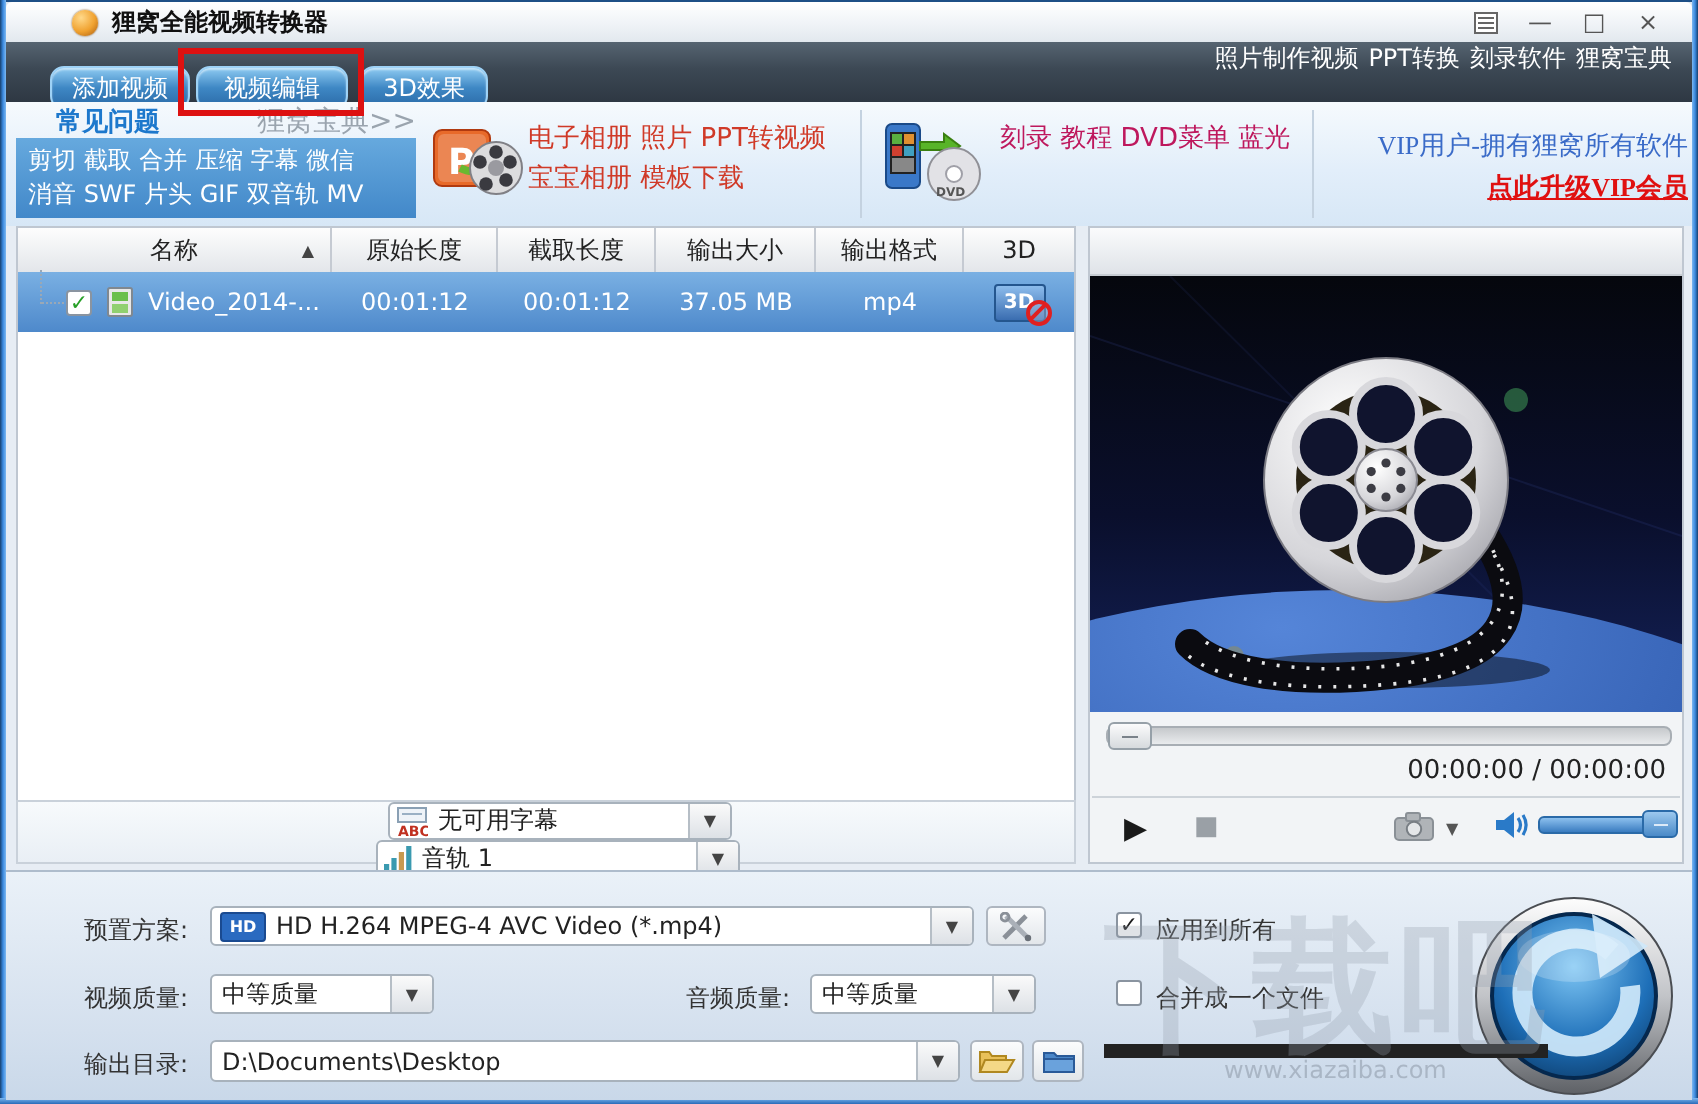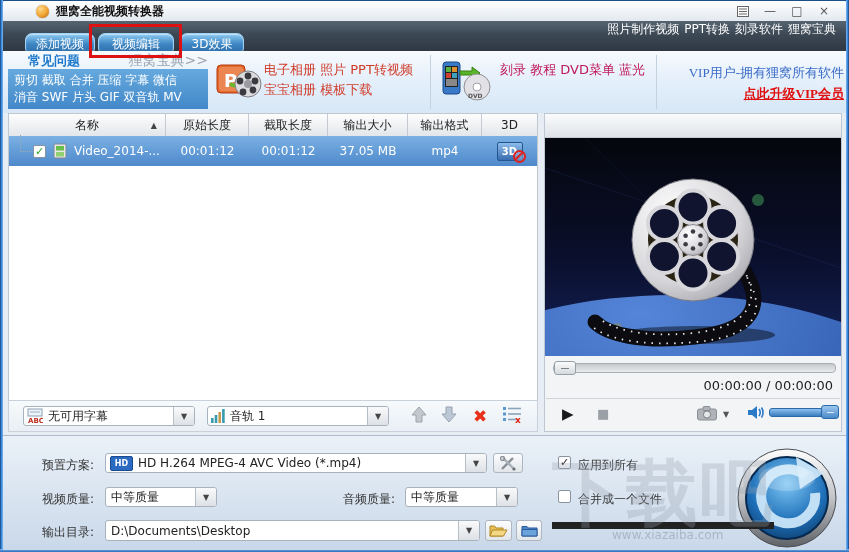--- a/index.html
+++ b/index.html
@@ -51,21 +51,21 @@
        align-items:center;justify-content:center;font-size:11px;font-weight:bold;line-height:1;box-sizing:border-box;}
   .combo{display:flex;align-items:center;background:#fff;border:1px solid #a8b2bc;border-radius:3px;
          box-sizing:border-box;height:20px;}
   .combo .c-txt{flex:1;padding:0 5px;white-space:nowrap;overflow:hidden;color:#222;}
   .combo .c-arrow{width:20px;align-self:stretch;border-left:1px solid #b6bec6;border-radius:0 2px 2px 0;
                   background:linear-gradient(#fafafa,#dde1e6);display:flex;align-items:center;justify-content:center;
                   font-size:8px;color:#444;}
   .btn-sm{background:linear-gradient(#fbfcfd,#e2e6ea);border:1px solid #aeb6c0;border-radius:3px;
           display:flex;align-items:center;justify-content:center;box-sizing:border-box;}
   .listbar{left:8px;top:400px;width:530px;height:32px;background:linear-gradient(#f7fafc,#e9eff5);
-           border:1px solid #c9d1da;box-sizing:border-box;display:flex;align-items:center;}
+           border:1px solid #c9d1da;box-sizing:border-box;display:flex;align-items:center;flex-direction:column;}
   .lbl{color:#333;}
   .bottom-panel{left:3px;top:435px;width:843px;height:114px;
                 background:linear-gradient(#eaf1f8,#d4e0ee 70%,#c9d8e9);border-top:1px solid #aebccc;}
   .time-txt{font-size:13px;color:#222;}
   .watermark{left:552px;top:450px;width:297px;height:100px;z-index:40;pointer-events:none;overflow:hidden;text-decoration:underline;}
   .wm-big{font-size:72px;font-weight:bold;color:rgba(150,160,172,0.30);letter-spacing:2px;line-height:86px;white-space:nowrap;}
   .wm-url{position:absolute;left:60px;top:78px;font-size:12px;color:rgba(140,152,166,0.55);}
   .sort-arrow{font-size:8px;color:#444;position:absolute;right:8px;}
   .dotted-tree{position:absolute;left:20px;top:135px;width:11px;height:16px;
                border-left:1px dotted #9aa8b6;border-bottom:1px dotted #9aa8b6;}

